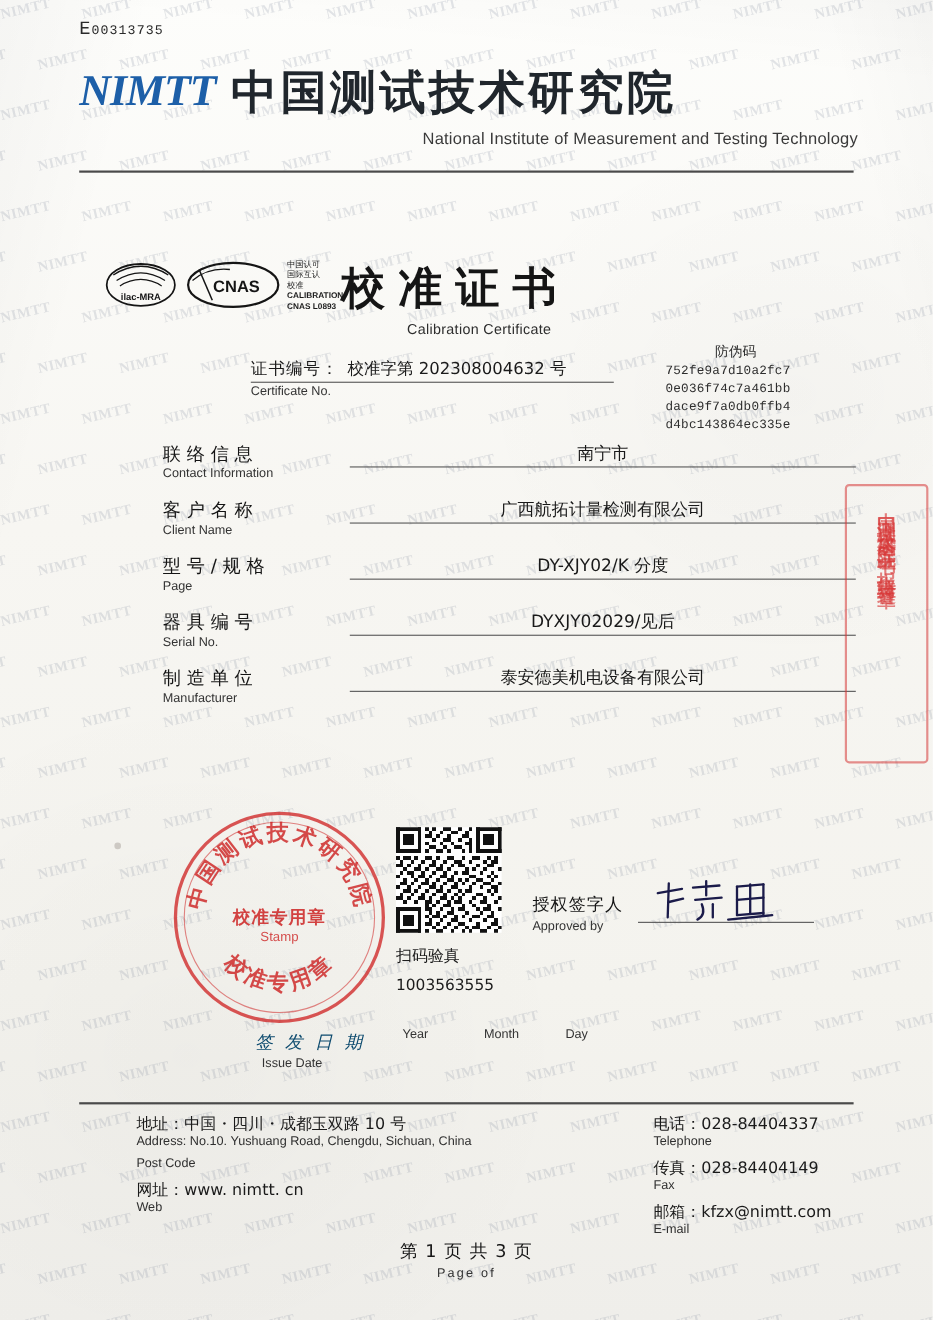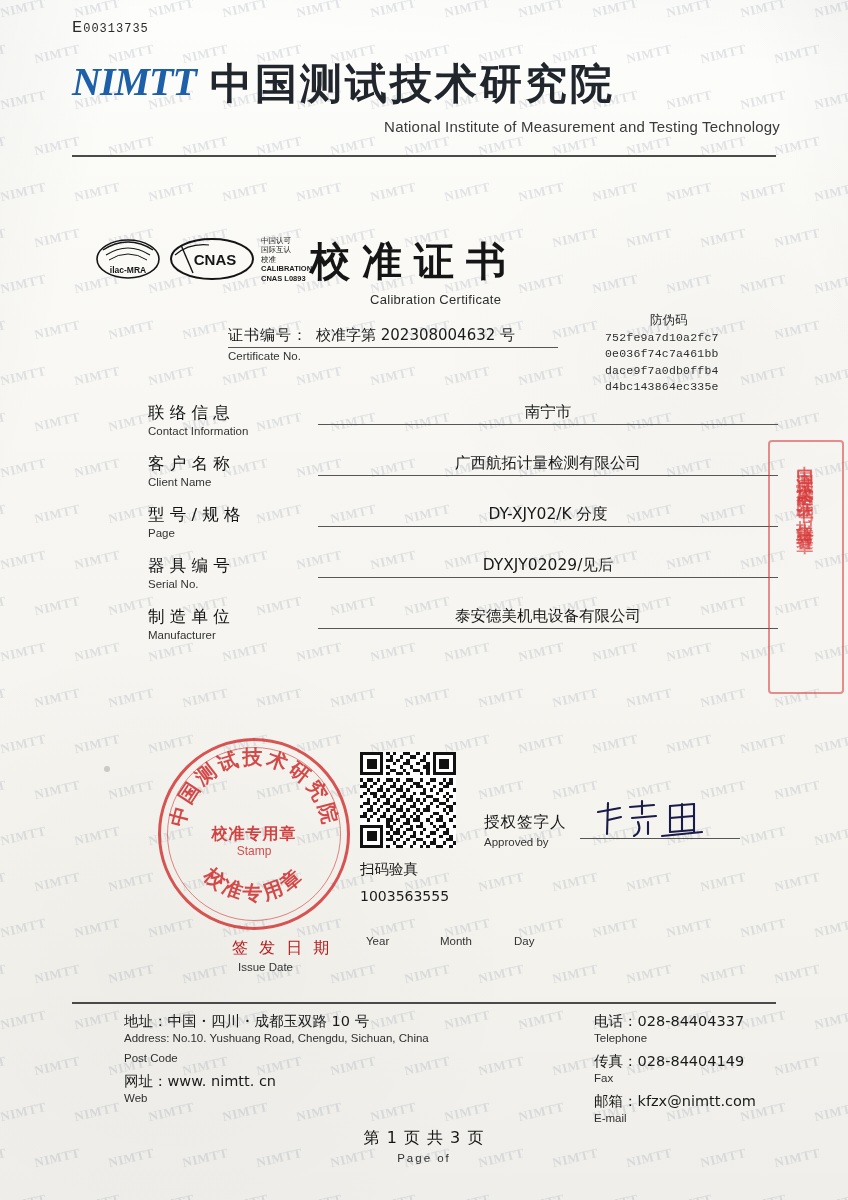--- a/index.html
+++ b/index.html
@@ -383,22 +383,23 @@
   }
   .signature svg { display: block; }
 
   
   .issue-cn {
     position: absolute;
     left: 232px;
     top: 938px;
     font-family: "DejaVu Sans", sans-serif;
     font-size: 16px;
-    color: #b91c1c;
+    color: #0c4a6e;
     letter-spacing: 3px;
+    font-style: italic;
   }
   .issue-en {
     position: absolute;
     left: 238px;
     top: 961px;
     font-size: 11.5px;
     color: #333;
   }
   .date-grid {
     position: absolute;

